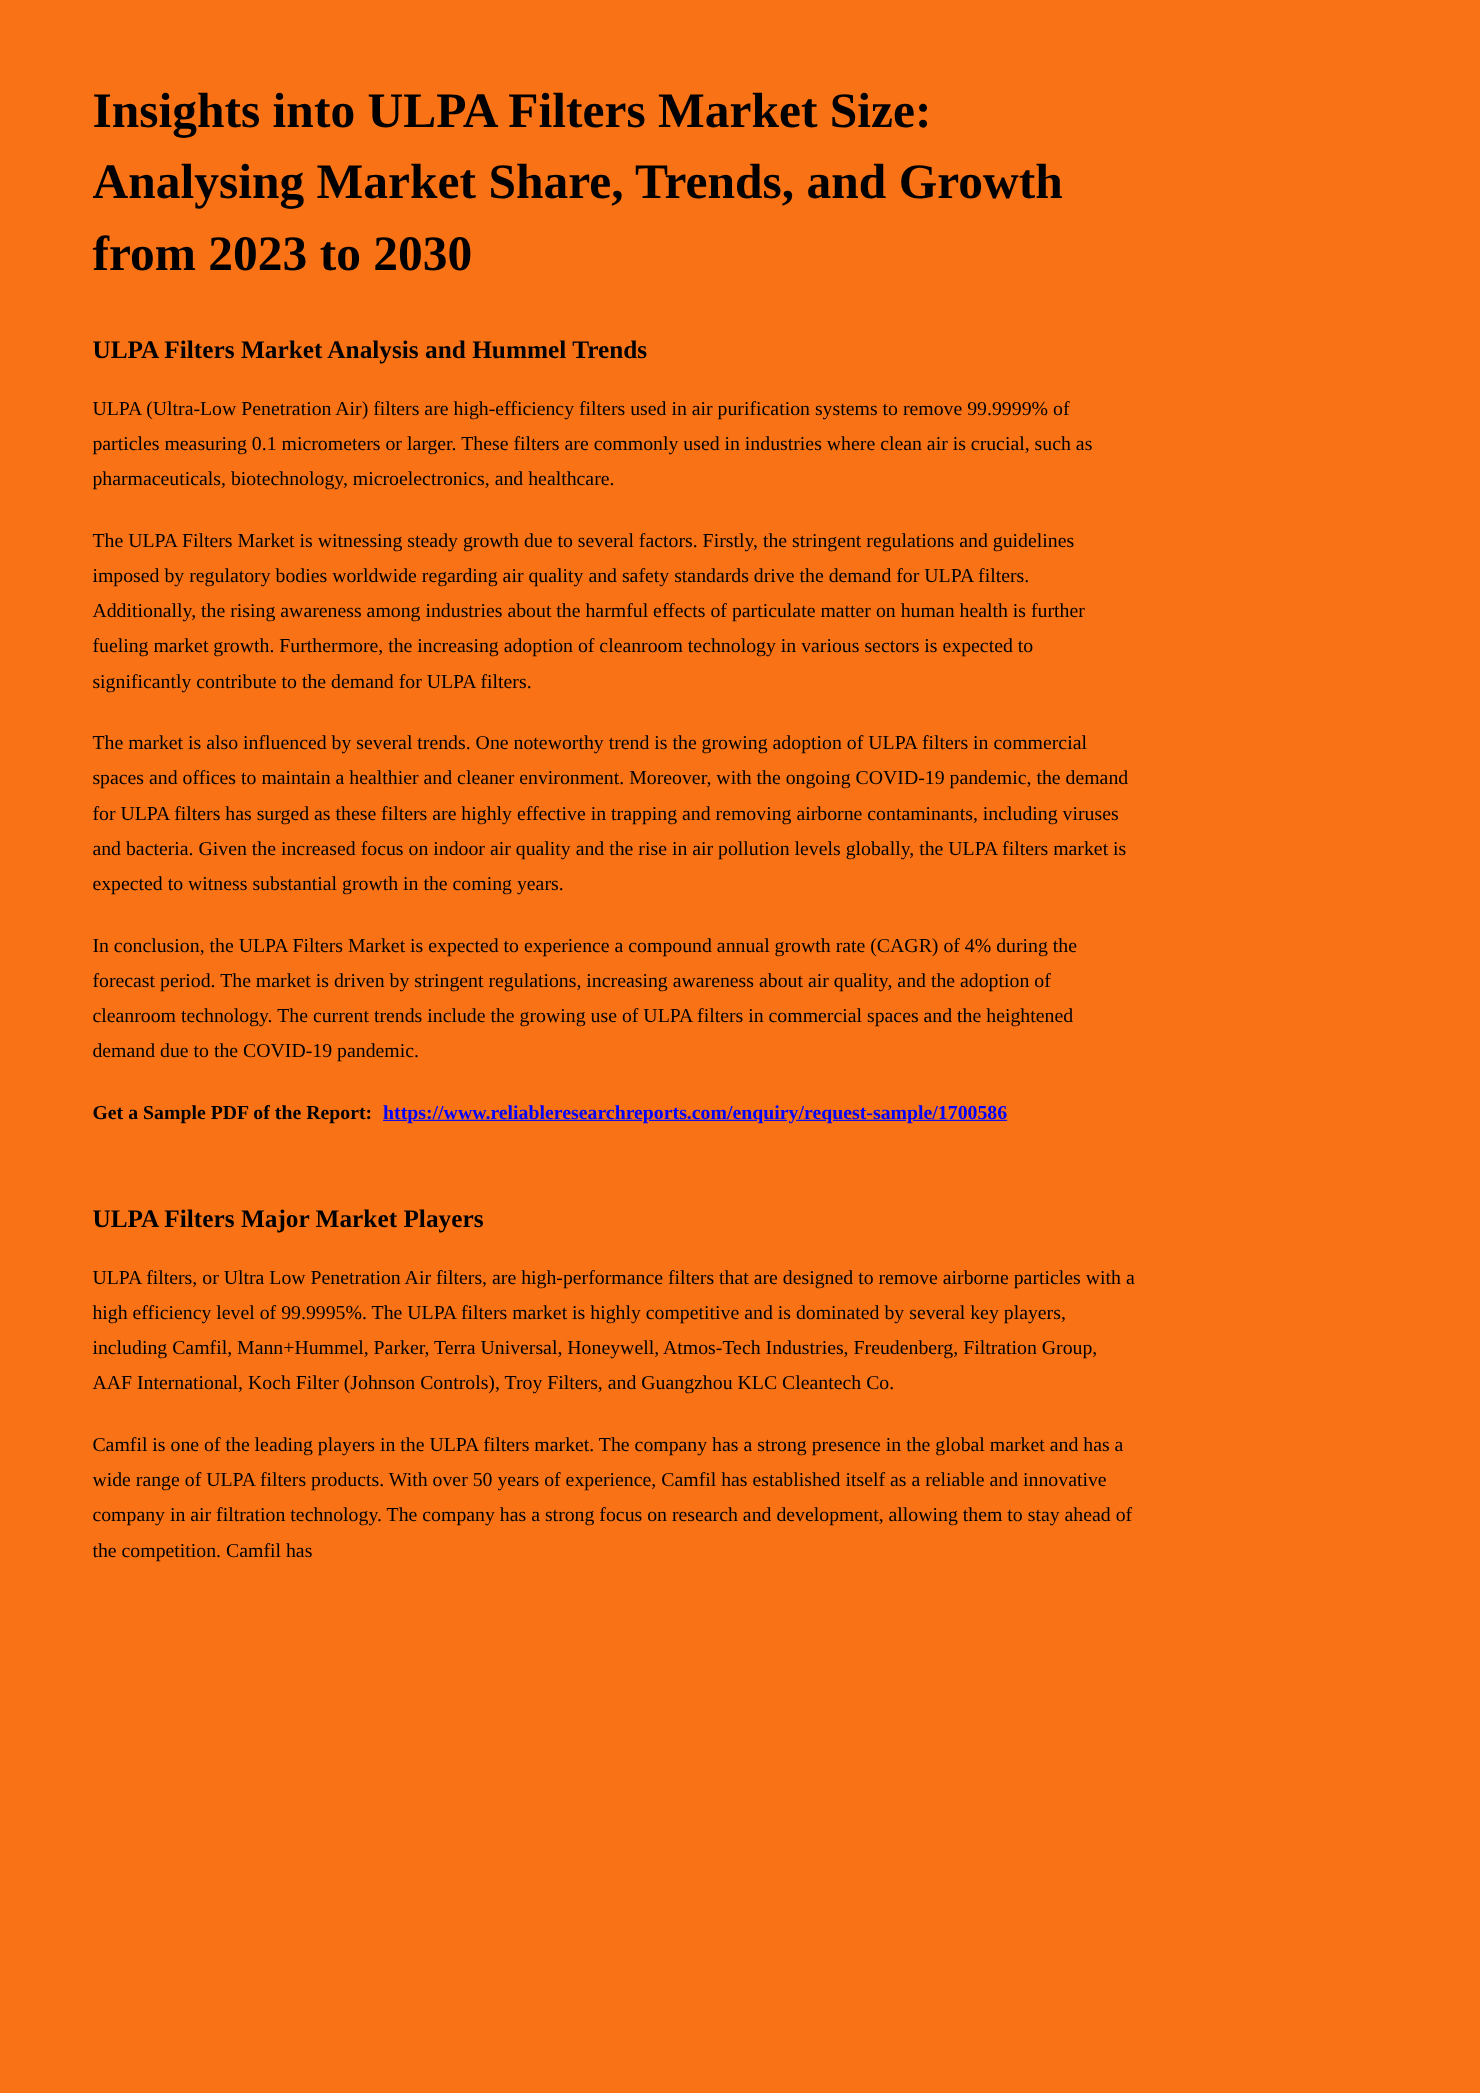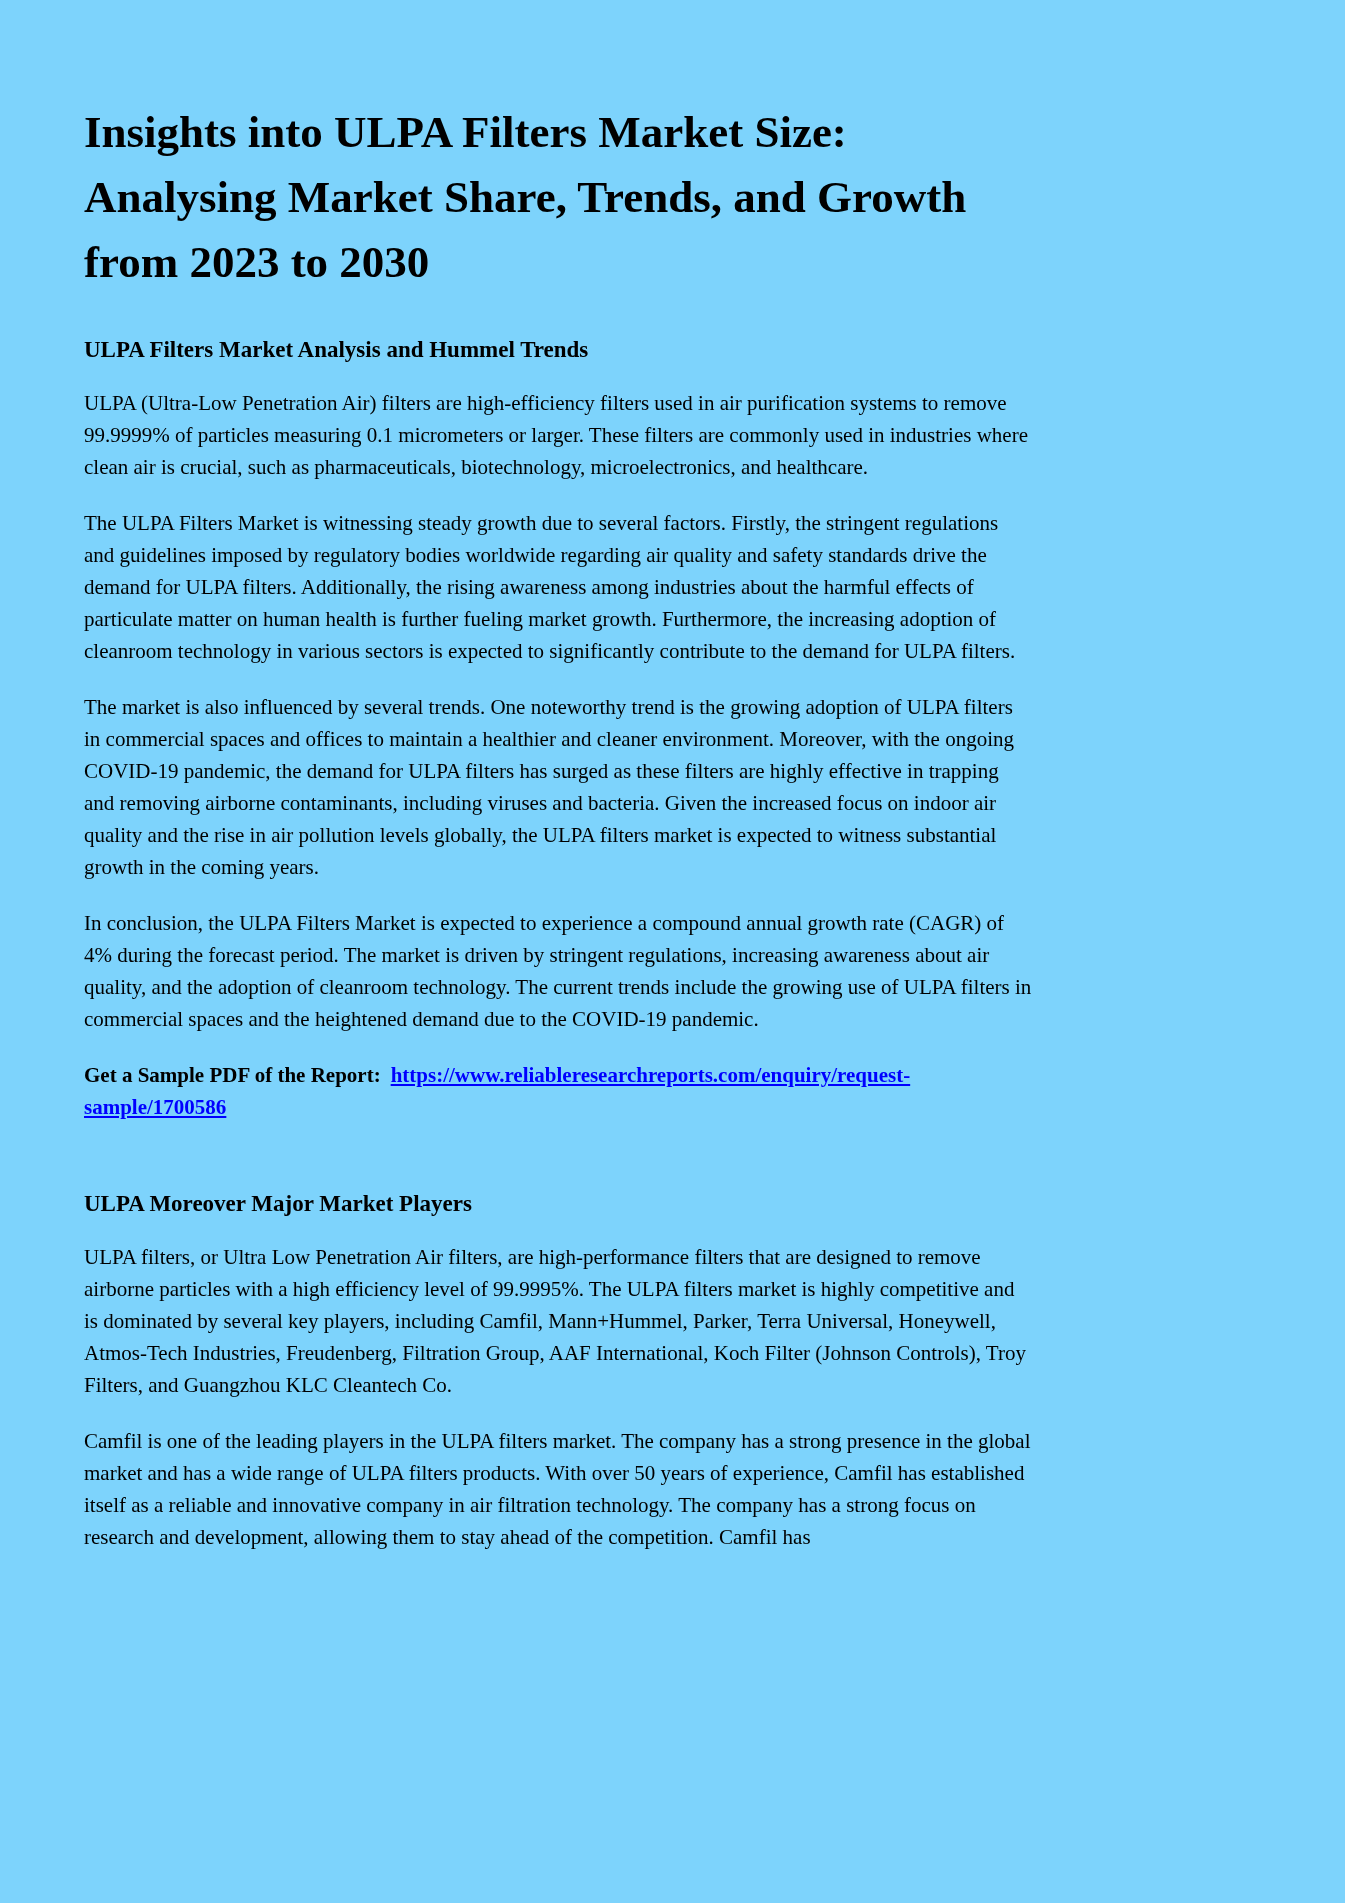--- a/index.html
+++ b/index.html
@@ -12,22 +12,22 @@
     height: 1903px;
     overflow: hidden;
     color: #000000;
     font-family: "Liberation Serif", "DejaVu Serif", serif;
     -webkit-font-smoothing: antialiased;
   }
   .page {
     box-sizing: border-box;
     width: 1345px;
     height: 1903px;
-    padding: 100px 0 0 84px;
-    background: #7dd3fc;
+    padding: 68px 0 0 84px;
+    background: #f97316;
   }
   h1.doc-title {
     margin: 0;
     width: 960px;
     font-size: 45px;
     line-height: 65px;
     font-weight: bold;
     color: #000000;
   }
   h2.section-heading {
@@ -37,21 +37,21 @@
     line-height: 30px;
     font-weight: bold;
     color: #000000;
   }
   h2.section-heading.players {
     margin-top: 66px;
   }
   p.body-para {
     margin: 0 0 24px 0;
     width: 948px;
-    font-size: 21px;
+    font-size: 18px;
     line-height: 32px;
     color: #000000;
   }
   p.sample-cta {
     font-weight: bold;
   }
   .sample-label {
     margin-right: 10px;
     color: #000000;
   }
@@ -76,19 +76,19 @@
   <p class="body-para">The ULPA Filters Market is witnessing steady growth due to several factors. Firstly, the stringent regulations and guidelines imposed by regulatory bodies worldwide regarding air quality and safety standards drive the demand for ULPA filters. Additionally, the rising awareness among industries about the harmful effects of particulate matter on human health is further fueling market growth. Furthermore, the increasing adoption of cleanroom technology in various sectors is expected to significantly contribute to the demand for ULPA filters.</p>
 
   <p class="body-para">The market is also influenced by several trends. One noteworthy trend is the growing adoption of ULPA filters in commercial spaces and offices to maintain a healthier and cleaner environment. Moreover, with the ongoing COVID-19 pandemic, the demand for ULPA filters has surged as these filters are highly effective in trapping and removing airborne contaminants, including viruses and bacteria. Given the increased focus on indoor air quality and the rise in air pollution levels globally, the ULPA filters market is expected to witness substantial growth in the coming years.</p>
 
   <p class="body-para">In conclusion, the ULPA Filters Market is expected to experience a compound annual growth rate (CAGR) of 4% during the forecast period. The market is driven by stringent regulations, increasing awareness about air quality, and the adoption of cleanroom technology. The current trends include the growing use of ULPA filters in commercial spaces and the heightened demand due to the COVID-19 pandemic.</p>
 
   <p class="body-para sample-cta">
     <span class="sample-label">Get a Sample PDF of the Report:</span><a class="sample-link" href="#">https://www.reliableresearchreports.com/enquiry/request-sample/1700586</a>
   </p>
 
-  <h2 class="section-heading players">ULPA Moreover Major Market Players</h2>
+  <h2 class="section-heading players">ULPA Filters Major Market Players</h2>
 
   <p class="body-para">ULPA filters, or Ultra Low Penetration Air filters, are high-performance filters that are designed to remove airborne particles with a high efficiency level of 99.9995%. The ULPA filters market is highly competitive and is dominated by several key players, including Camfil, Mann+Hummel, Parker, Terra Universal, Honeywell, Atmos-Tech Industries, Freudenberg, Filtration Group, AAF International, Koch Filter (Johnson Controls), Troy Filters, and Guangzhou KLC Cleantech Co.</p>
 
   <p class="body-para">Camfil is one of the leading players in the ULPA filters market. The company has a strong presence in the global market and has a wide range of ULPA filters products. With over 50 years of experience, Camfil has established itself as a reliable and innovative company in air filtration technology. The company has a strong focus on research and development, allowing them to stay ahead of the competition. Camfil has</p>
 
 </div>
 
 </body></html>

